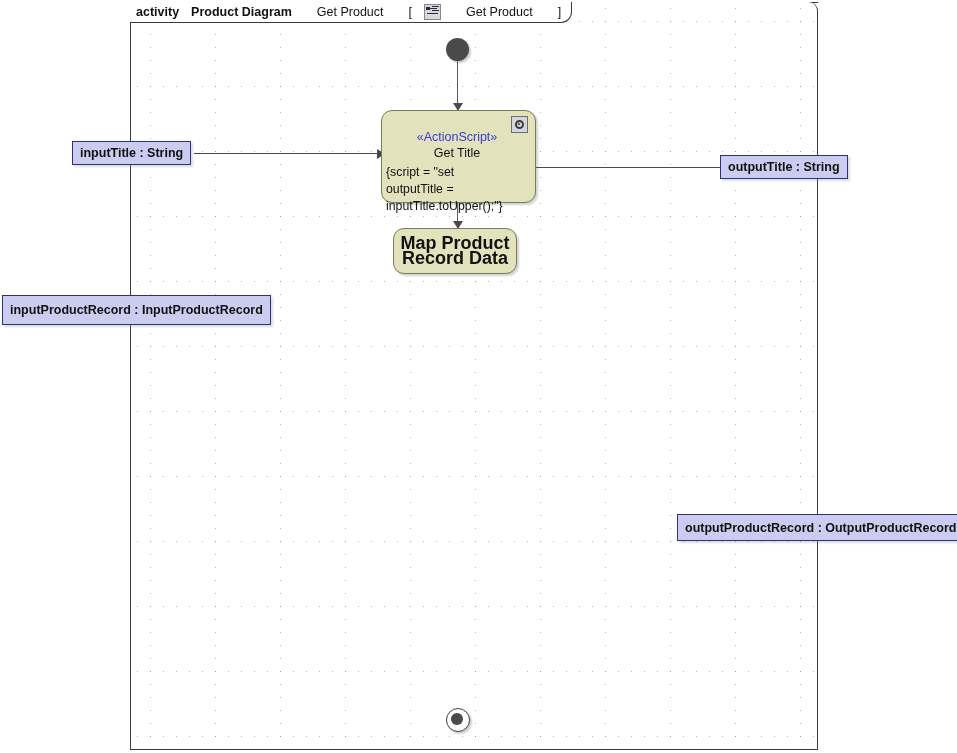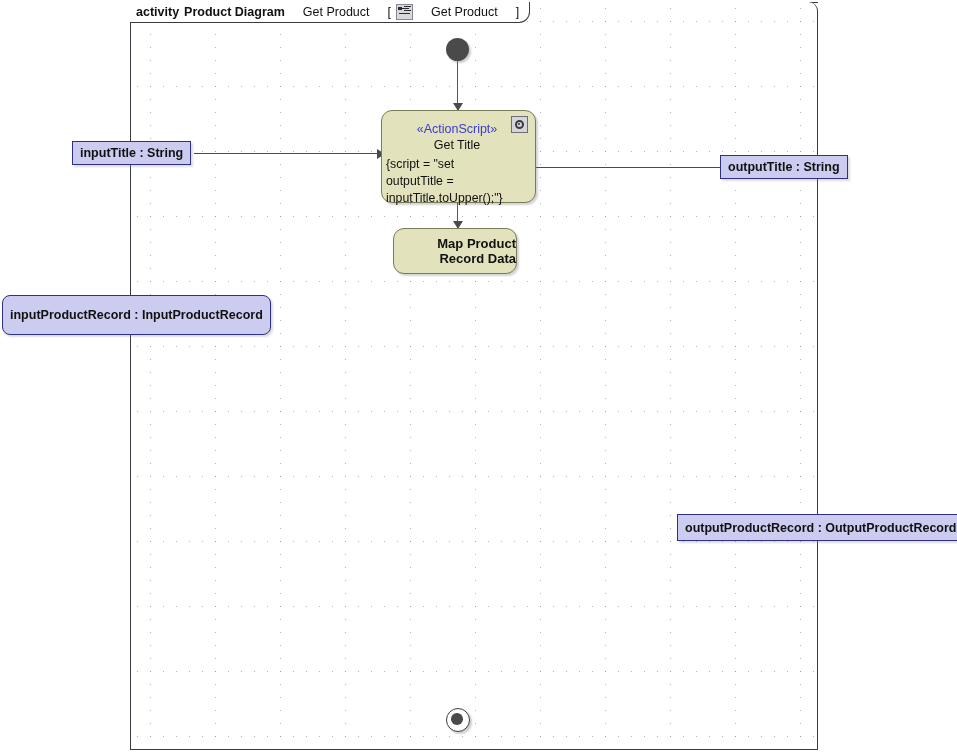--- a/index.html
+++ b/index.html
@@ -46,21 +46,21 @@
 
   
   #frame-header {
     position: absolute;
     left: 130px;
     top: 2px;
     height: 21px;
     padding: 0 10px 0 6px;
     display: flex;
     align-items: center;
-    gap: 5px;
+    gap: 12px;
     background: #ffffff;
     border: 1.6px solid #3a3a42;
     border-top: none;
     border-left: none;
     border-radius: 0 0 11px 0;
     box-sizing: border-box;
     white-space: nowrap;
     font-size: 12.5px;
     color: #111111;
   }
@@ -115,21 +115,21 @@
     top: 110px;
     width: 155px;
     height: 93px;
     padding: 6px 8px 0 5px;
   }
   #node-get-title .stereotype {
     color: #3b3bcd;
     font-size: 12.5px;
     text-align: center;
     line-height: 14px;
-    margin-top: 5px;
+    margin-top: 13px;
   }
   #node-get-title .nodename {
     color: #111111;
     font-size: 12.5px;
     font-weight: normal;
     text-align: center;
     line-height: 16px;
     margin-top: 1px;
   }
   #node-get-title .script {
@@ -171,23 +171,23 @@
     left: 393px;
     top: 228px;
     width: 124px;
     height: 46px;
     display: flex;
     align-items: center;
     justify-content: center;
   }
   #node-map-product .nodename {
     color: #111111;
-    font-size: 13px;
+    font-size: 18px;
     font-weight: bold;
-    text-align: right;
+    text-align: center;
     line-height: 15px;
   }
 
   
   #initial-node {
     position: absolute;
     left: 446px;
     top: 38px;
     width: 23px;
     height: 23px;
@@ -227,21 +227,21 @@
     font-size: 12.5px;
     font-weight: bold;
     display: flex;
     align-items: center;
     padding: 0 7px;
     white-space: nowrap;
     box-shadow: 2px 2px 2px rgba(140,140,140,0.3);
   }
   #pin-input-title   { left: 72px;  top: 141px; height: 24px; text-align: right; }
   #pin-output-title  { left: 720px; top: 155px; height: 24px; }
-  #pin-input-record  { left: 2px;   top: 295px; height: 40px; border-radius: 8px; }
+  #pin-input-record  { left: 2px;   top: 295px; height: 30px; }
   #pin-output-record { left: 677px; top: 514px; height: 27px; }
 
   
   .edge-v {
     position: absolute;
     width: 0;
     border-left: 1.3px solid #59594f;
   }
   .edge-h {
     position: absolute;

